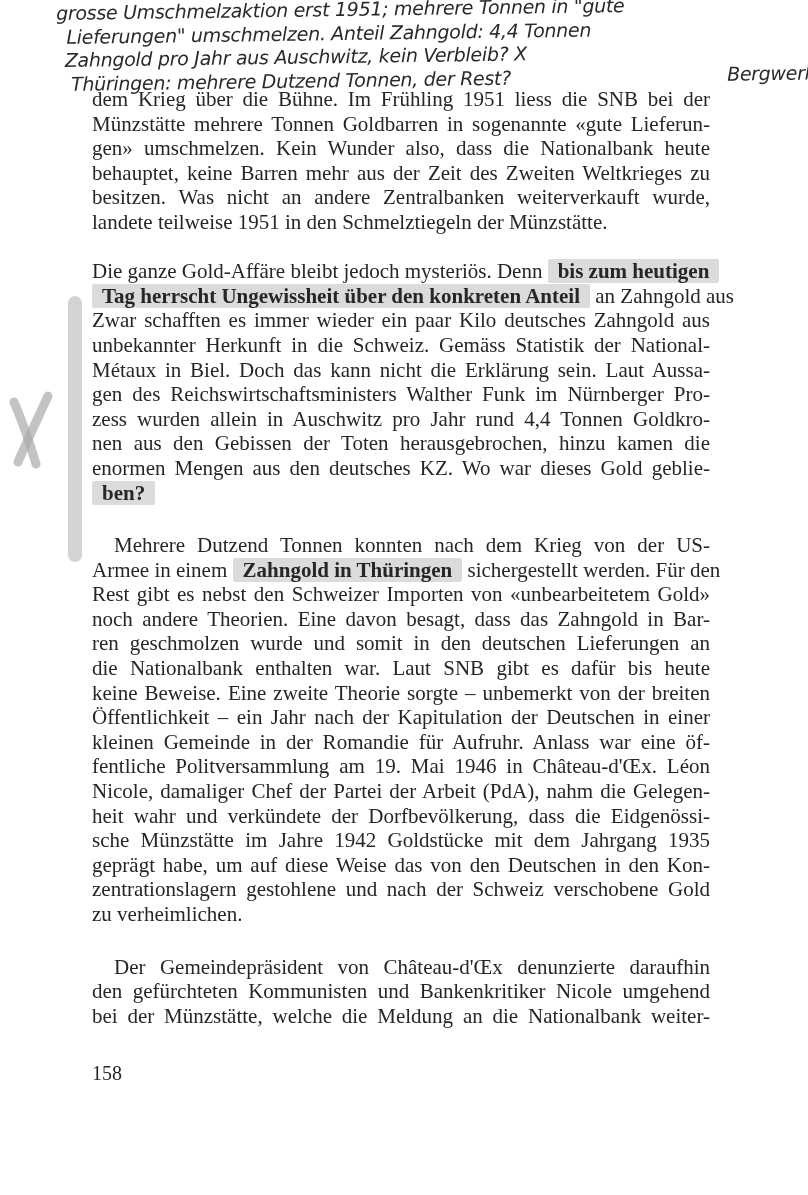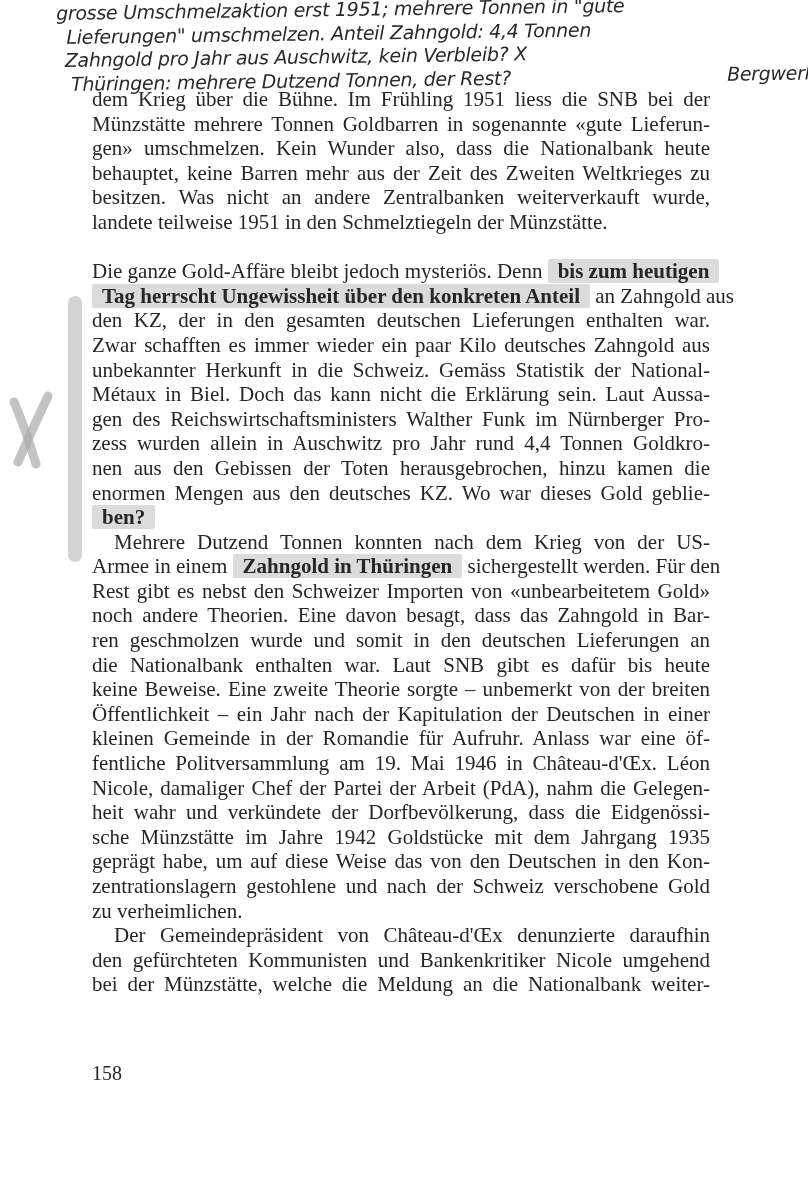--- a/index.html
+++ b/index.html
@@ -18,21 +18,21 @@
   .handnote .l3 { padding-left: 8px; }
   .handnote .l4 { padding-left: 14px; }
   .handnote .side { position: absolute; left: 670px; top: 70px; white-space: nowrap; }
   .body-text {
     position: absolute; left: 92px; top: 87px; width: 618px;
     font-family: "Liberation Serif", "DejaVu Serif", serif;
     font-size: 21px; line-height: 24.6px;
   }
   .line-p { display: block; text-align: justify; text-align-last: justify; white-space: nowrap; height: 24.6px; }
   .line-p.last { text-align-last: left; }
-  .line-p.indent { padding-left: 22px; }
+  .line-p.indent { padding-left: 22px; margin-top: 28px; }
   .gap { height: 24.6px; }
   .hl { background: rgba(170,170,170,0.42); border-radius: 2px; padding: 0 10px; font-weight: bold; }
   .margin-bar {
     position: absolute; left: 68px; top: 296px; width: 14px; height: 266px;
     background: rgba(175,175,175,0.55); border-radius: 7px;
   }
   .margin-x {
     position: absolute; left: 8px; top: 390px; width: 48px; height: 80px;
   }
   .page-number {
@@ -62,21 +62,20 @@
   <span class="line-p">dem Krieg über die Bühne. Im Frühling 1951 liess die SNB bei der</span>
   <span class="line-p">Münzstätte mehrere Tonnen Goldbarren in sogenannte «gute Lieferun-</span>
   <span class="line-p">gen» umschmelzen. Kein Wunder also, dass die Nationalbank heute</span>
   <span class="line-p">behauptet, keine Barren mehr aus der Zeit des Zweiten Weltkrieges zu</span>
   <span class="line-p">besitzen. Was nicht an andere Zentralbanken weiterverkauft wurde,</span>
   <span class="line-p last">landete teilweise 1951 in den Schmelztiegeln der Münzstätte.</span>
   <div class="gap"></div>
 
   <span class="line-p"><span>Die ganze Gold-Affäre bleibt jedoch mysteriös. Denn </span><span class="hl">bis zum heutigen</span></span>
   <span class="line-p"><span class="hl">Tag herrscht Ungewissheit über den konkreten Anteil</span><span> an Zahngold aus</span></span>
-  <span class="line-p">den KZ, der in den gesamten deutschen Lieferungen enthalten war.</span>
   <span class="line-p">Zwar schafften es immer wieder ein paar Kilo deutsches Zahngold aus</span>
   <span class="line-p">unbekannter Herkunft in die Schweiz. Gemäss Statistik der National-</span>
   <span class="line-p">Métaux in Biel. Doch das kann nicht die Erklärung sein. Laut Aussa-</span>
   <span class="line-p">gen des Reichswirtschaftsministers Walther Funk im Nürnberger Pro-</span>
   <span class="line-p">zess wurden allein in Auschwitz pro Jahr rund 4,4 Tonnen Goldkro-</span>
   <span class="line-p">nen aus den Gebissen der Toten herausgebrochen, hinzu kamen die</span>
   <span class="line-p">enormen Mengen aus den deutsches KZ. Wo war dieses Gold geblie-</span>
   <span class="line-p last"><span class="hl">ben?</span></span>
 
   <span class="line-p indent">Mehrere Dutzend Tonnen konnten nach dem Krieg von der US-</span>

